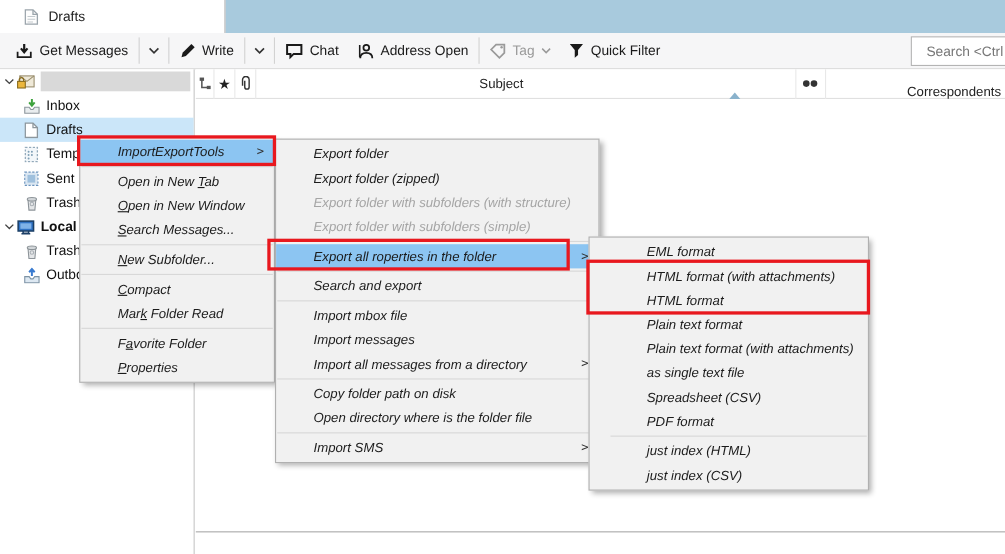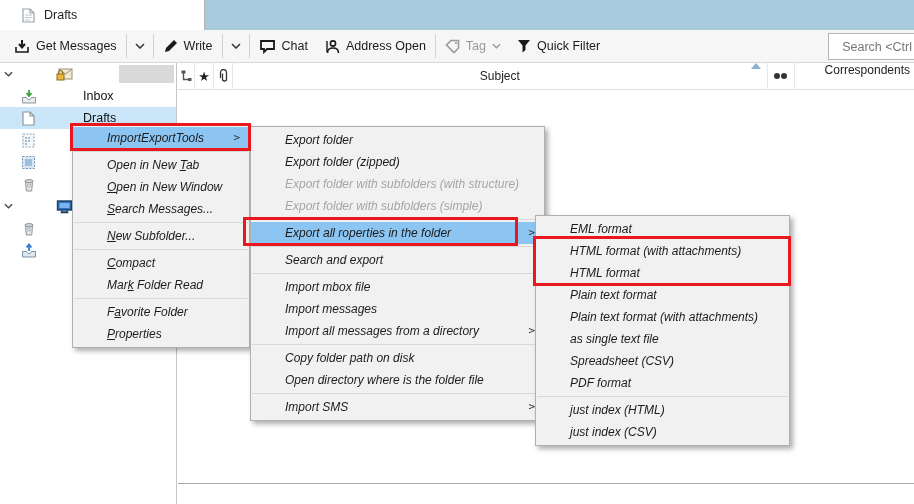--- a/index.html
+++ b/index.html
@@ -32,46 +32,46 @@
   .searchbox{
     position:absolute;left:828px;top:33px;width:92px;height:27px;background:#fff;
     border:1px solid #b4b4b4;display:flex;align-items:center;gap:6px;padding:0 7px;
     font-size:12.5px;color:#777;white-space:nowrap;overflow:hidden;
   }
   
   .folderpane{
     position:absolute;top:63px;left:0;width:177px;height:441px;background:#fff;
     border-right:1px solid #c6c6c6;
   }
-  .frow{height:22px;display:flex;align-items:center;font-size:12.5px;color:#111;padding-right:2px;gap:41px;}
+  .frow{height:22px;display:flex;align-items:center;font-size:12.5px;color:#111;padding-right:2px;}
   .frow.selected{background:var(--selfolder);}
   .frow.bold .flabel{font-weight:bold;}
   .chev{width:13px;display:inline-flex;justify-content:center;flex:0 0 13px;}
   .ficon{width:17px;height:16px;display:inline-flex;align-items:center;justify-content:center;margin-right:5px;flex:0 0 17px;}
   .flabel{white-space:nowrap;overflow:hidden;}
   .redacted{display:inline-block;width:136px;height:18px;background:#d9d9d9;}
   
   .threadheader{
     position:absolute;left:178px;top:63px;width:736px;height:27px;background:#fff;
     border-bottom:1px solid #e0e0e0;display:flex;align-items:center;font-size:12px;color:#222;
   }
   .hcell{height:27px;display:flex;align-items:center;justify-content:center;border-right:1px solid #e8e8e8;}
   .hsubject{flex:1;padding-left:22px;justify-content:center;border-right:none;}
-  .hright{display:flex;align-items:flex-start;height:27px;}
+  .hright{display:flex;align-items:flex-end;height:27px;gap:44px;}
   .tri-up{width:0;height:0;border-left:5px solid transparent;border-right:5px solid transparent;border-bottom:6px solid #8ab2cc;margin:0 6px;}
   .hcorr{padding-left:30px;padding-right:4px;white-space:nowrap;}
   .pane-divider{position:absolute;left:178px;top:483px;width:736px;height:1px;background:#a9a9a9;}
   
   .menu{
     position:absolute;background:#f1f1f1;border:1px solid #b0b0b0;padding:2px 0;
     box-shadow:3px 3px 5px rgba(0,0,0,.32);z-index:10;font-size:12px;color:#1b1b1b;
   }
   #menu-context{left:72px;top:124px;width:178px;}
   #menu-export{left:250px;top:126px;width:295px;}
-  #menu-format{left:535px;top:215px;width:255px;}
+  #menu-format{left:535px;top:215px;width:255px;padding-left:18px;}
   .mitem{height:22px;line-height:22px;padding-left:34px;padding-right:22px;position:relative;white-space:nowrap;font-style:italic;}
   .mitem.hl{background:var(--hl);}
   .mitem.dis{color:#a5a5a5;}
   .marrow{position:absolute;right:9px;top:0;font-size:11px;color:#333;font-family:"DejaVu Sans Mono",monospace;}
   .msep{height:1px;background:#d8d8d8;margin:2px 1px;}
   
   .redbox{position:absolute;border:3px solid var(--red);z-index:20;}
   #redbox-importexporttools{left:70px;top:123px;width:181px;height:28px;}
   #redbox-export-all{left:243px;top:217px;width:275px;height:29px;}
   #redbox-html-formats{left:533px;top:236px;width:258px;height:50px;}

